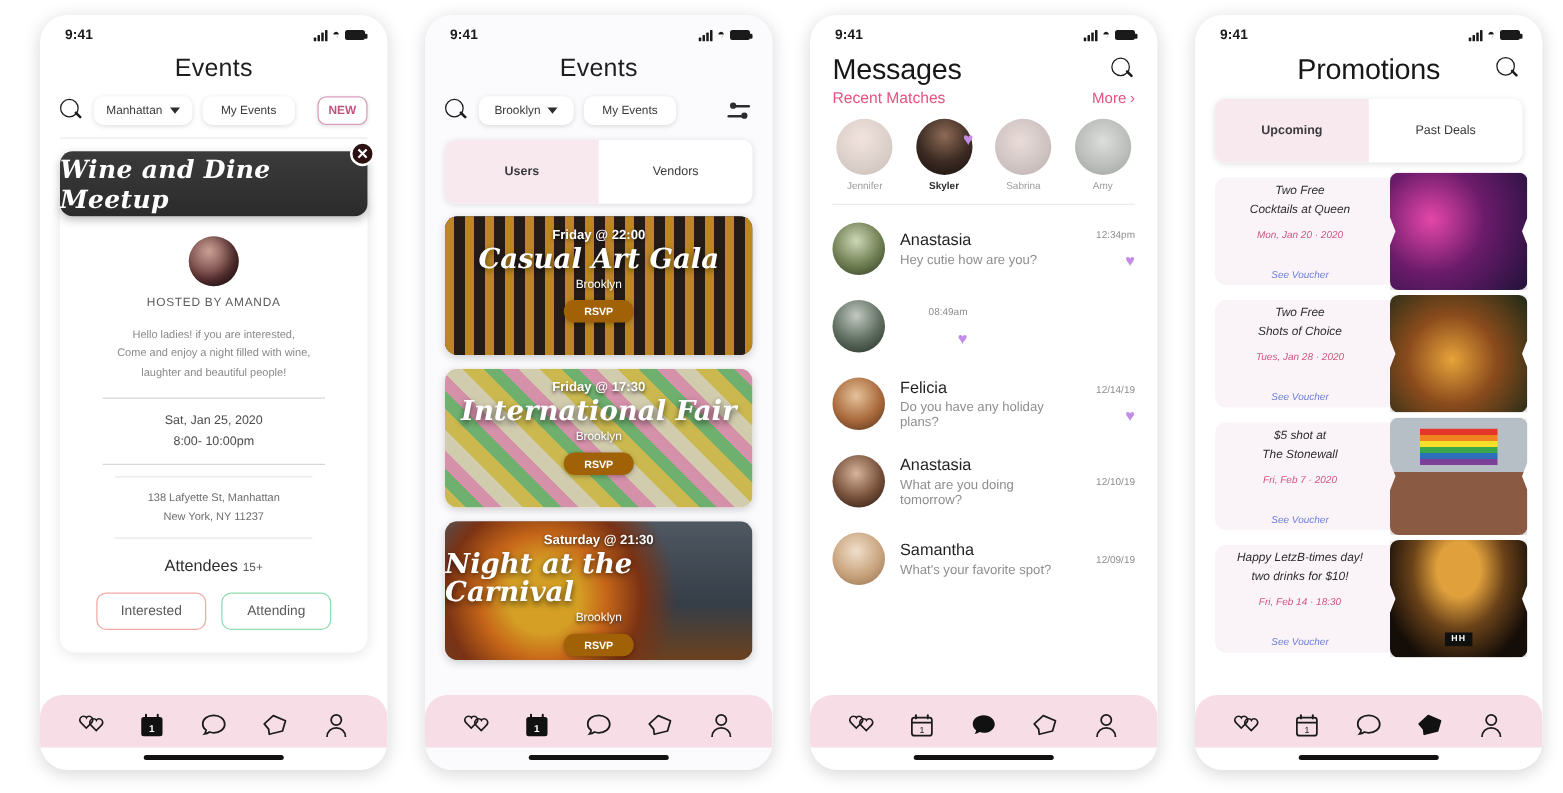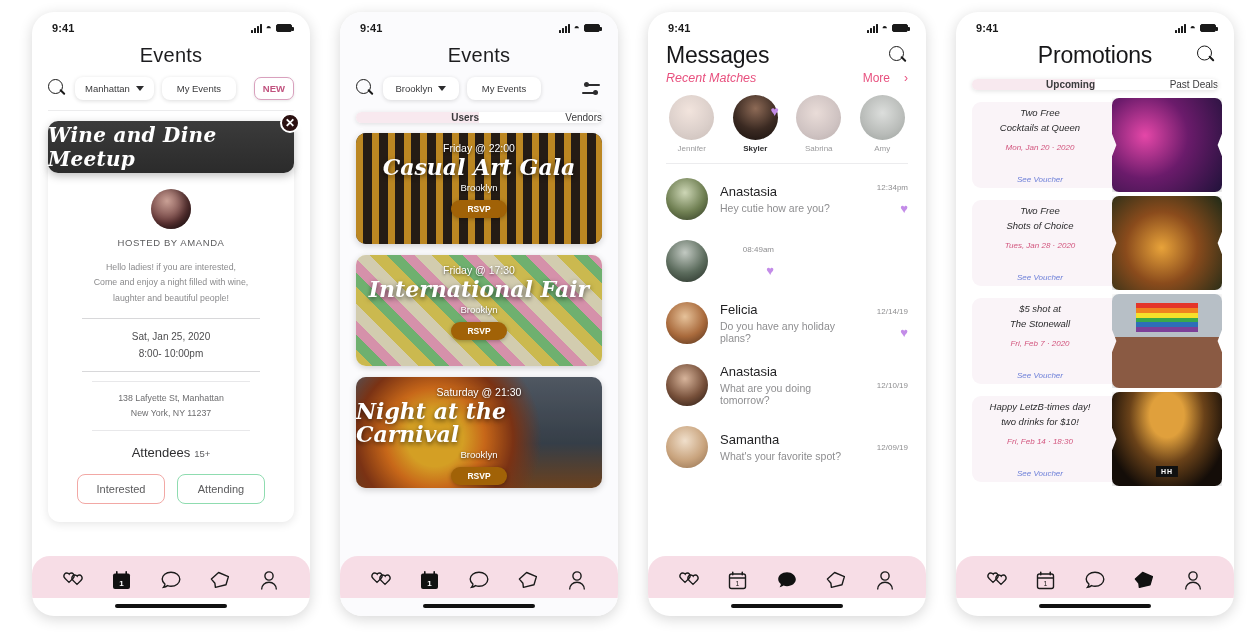--- a/index.html
+++ b/index.html
@@ -101,48 +101,48 @@
   .addr { font-size:8.8px; color:#6d6d6f; line-height:1.7; }
   .attendees-row { margin: 14px 0 14px; font-size:13px; color:#2e2e30; }
   .attendees-row .cnt { font-size:9.5px; color:#5c5c5e; margin-left:4px; }
   .actions { display:flex; gap:12px; justify-content:center; }
   .btn-out { border-radius:8px; padding:8px 0; width:88px; font-size:11px; background:#fff; }
   .btn-interested { border:1.2px solid #f2a8a5; color:#5a5a5c; }
   .btn-attending { border:1.2px solid #8fdcb0; color:#5a5a5c; }
 
   
   .tabs { display:flex; margin: 2px 16px 10px; border-radius:8px; overflow:hidden; box-shadow:0 1px 5px rgba(0,0,0,.12); background:#fff;}
-  .tab { flex:1; text-align:right; padding:0 0; font-size:10px; color:#3a3a3c; cursor:pointer; }
+  .tab { flex:1; text-align:center; padding:20px 0; font-size:10px; color:#3a3a3c; cursor:pointer; }
   .tab.active { background:#f8e9ef; font-weight:bold; }
 
   
   .cardlist { padding: 0 16px; display:flex; flex-direction:column; gap:11px; }
   .ecard { position:relative; height:111px; border-radius:10px; overflow:hidden; box-shadow:0 2px 7px rgba(0,0,0,.18);}
   .ecard .bgimg { position:absolute; inset:0; }
   .ecard .shade { position:absolute; inset:0; background: rgba(0,0,0,.12); }
   .ecard .inner { position:absolute; inset:0; display:flex; flex-direction:column; align-items:center; padding-top:9px; }
-  .ecard .when { color:#fff; font-size:10.5px; font-weight:normal; text-shadow:0 1px 3px rgba(0,0,0,.7); }
+  .ecard .when { color:#fff; font-size:10.5px; font-weight:bold; text-shadow:0 1px 3px rgba(0,0,0,.7); }
   .ecard .ename { color:#fff; font-size:22px; font-family:"DejaVu Serif", serif; font-style:italic; font-weight:bold; text-shadow:0 2px 5px rgba(0,0,0,.6); margin-top:2px; line-height:1.05;}
   .ecard .eloc { color:#fff; font-size:9.5px; text-shadow:0 1px 3px rgba(0,0,0,.7); margin-top:3px;}
   .ecard .rsvp { margin-top:7px; background:#a16207; color:#fff; font-size:8.5px; font-weight:bold; padding:4px 16px; border-radius:9px; box-shadow:0 1px 4px rgba(0,0,0,.3); }
   
   .bg-gala { background:
       repeating-linear-gradient(90deg,#d79a27 0 7px,#2b2018 7px 16px),
       linear-gradient(180deg,#120d0a,#3a2a14); }
   .bg-fair { background:
       repeating-linear-gradient(45deg,#e8d35a 0 12px,#7fc97f 12px 22px,#f3a6c2 22px 32px,#efe9c8 32px 44px),
       #e9e2bd; }
   .bg-carn { background:
       radial-gradient(circle at 32% 55%, #f2b52a 0 16%, #e3761d 28%, #8c3a17 44%, transparent 60%),
       linear-gradient(180deg,#5b6470,#3d4752 60%, #7a4a23); }
 
   
   .rm-row { display:flex; align-items:center; justify-content:space-between; padding: 0 18px 2px; }
-  .rm-title { color:#e8517f; font-size:12.5px;font-style:italic; }
-  .rm-more { color:#e8517f; font-size:12px; display:flex; align-items:flex-end; gap:14px; cursor:pointer;}
+  .rm-title { color:#e8517f; font-size:12.5px; }
+  .rm-more { color:#e8517f; font-size:12px; display:flex; align-items:flex-end; gap:3px; cursor:pointer;}
   .matches { display:flex; justify-content:space-around; padding: 8px 12px 4px; }
   .match { text-align:center; width:54px; position:relative; }
   .match .av { width:45px;height:45px;border-radius:50%; margin:0 auto; position:relative;}
   .match .nm { font-size:8px; color:#9b9b9d; margin-top:4px; }
   .match.active .nm { color:#2c2c2e; font-weight:bold; }
   .match .heart { position:absolute; right:-1px; top:8px; font-size:14px; color:#c38ce8; }
   .av1 { background: radial-gradient(circle at 45% 35%, #f2e4dd, #dcd0cb 55%, #c9bdb8); }
   .av2 { background: radial-gradient(circle at 50% 30%, #8d6a56, #3b2a22 55%, #16100d); }
   .av3 { background: radial-gradient(circle at 45% 40%, #e9dcd8, #cfc3c2 60%, #b9adac); }
   .av4 { background: radial-gradient(circle at 50% 40%, #dcdedc, #b9bcb9 60%, #9aa09c); }

